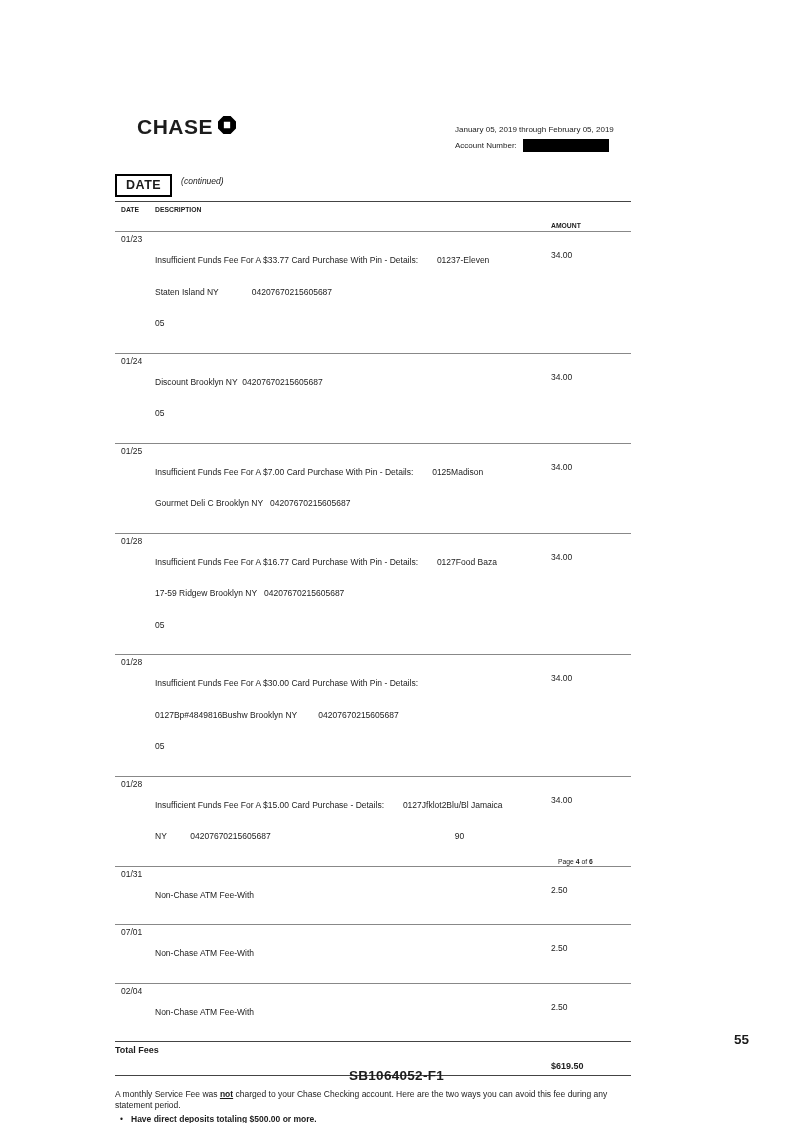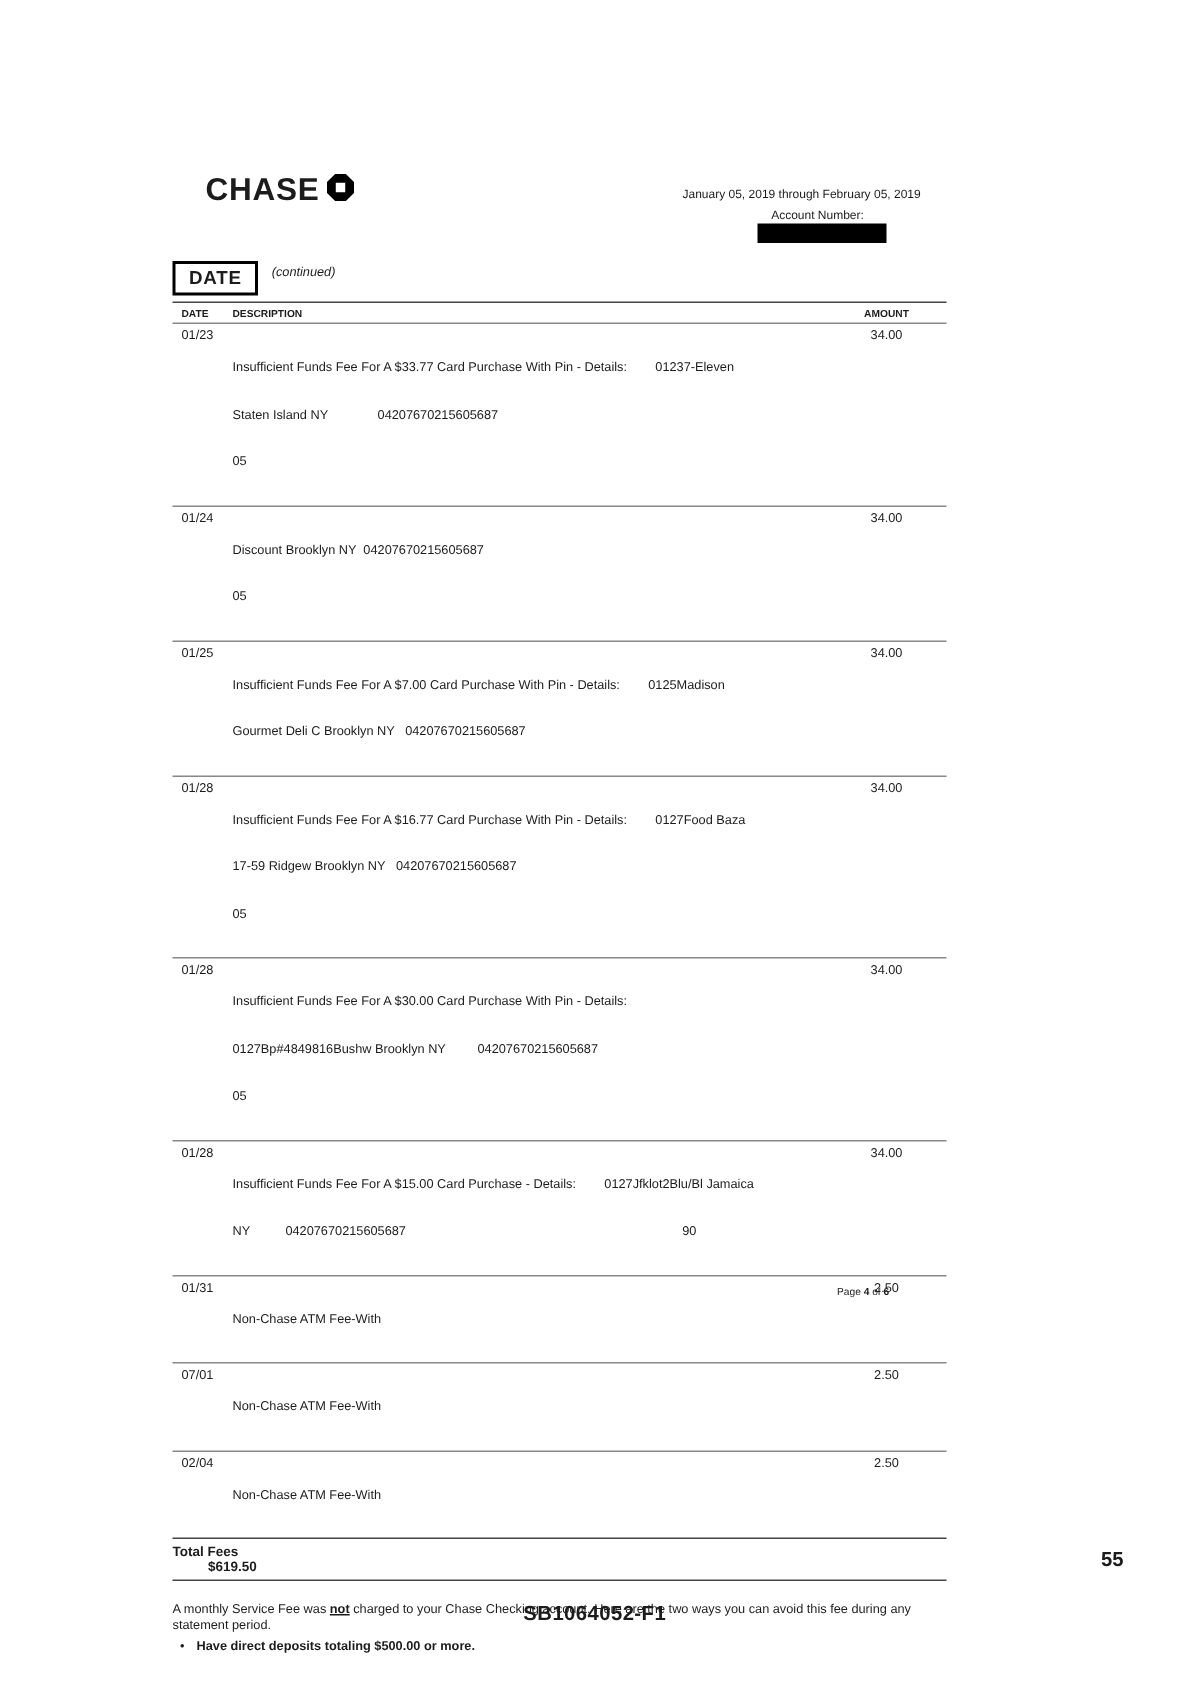--- a/index.html
+++ b/index.html
@@ -7,35 +7,35 @@
     position:relative; width:793px; height:1123px; background:#fff;
     font-family:"Liberation Sans", sans-serif; color:#1c1c1c; overflow:hidden;
   }
   .content { position:absolute; left:115px; top:112px; width:516px; }
 
   
   .hdr { position:relative; height:62px; }
   .chase { position:absolute; left:22px; top:3px; display:flex; align-items:center; gap:5px; }
   .chase-word { font-weight:bold; font-size:21px; letter-spacing:.5px; }
   .hdr-right { position:absolute; left:340px; top:13px; width:180px; font-size:8px; line-height:10px; }
-  .acct-line { margin-top:4px; display:flex; align-items:center;flex-direction:column; }
+  .acct-line { margin-top:4px; display:flex; align-items:center; }
   .redaction { display:inline-block; width:86px; height:13px; background:#000; margin-left:6px; }
 
   
   .fees-head { display:flex; align-items:flex-start; gap:9px; border-bottom:1px solid #444; padding-bottom:4px; }
   .fees-box { border:2px solid #000; font-weight:bold; font-size:12.5px; padding:2px 9px 3px; letter-spacing:.5px; }
   .continued { font-style:italic; font-size:8.5px; padding-top:2px; }
 
   .th-row { display:flex; padding:4px 0 2px; font-size:6.8px; font-weight:bold; }
   .c-date { width:40px; padding-left:6px; box-sizing:border-box; }
   .c-desc { flex:1; white-space:pre-wrap; }
-  .c-amt  { width:80px; text-align:center; }
+  .c-amt  { width:80px; text-align:left;margin-top:16px; }
 
   .fee-row { display:flex; border-top:1px solid #888; padding:2px 0 3px; font-size:8.5px; line-height:10.5px; }
-  .total-row { display:flex; border-top:1px solid #444; border-bottom:1px solid #444; padding:3px 0 4px; font-weight:bold; font-size:9px;flex-direction:column; }
+  .total-row { display:flex; border-top:1px solid #444; border-bottom:1px solid #444; padding:3px 0 4px; font-weight:bold; font-size:9px; }
 
   
   .note { margin-top:13px; font-size:8.5px; line-height:10.5px; }
   .bold-ul { font-weight:bold; text-decoration:underline; }
   .bullet { display:flex; font-size:8.5px; line-height:10px; margin-top:4px; }
   .bullet-dot { width:16px; padding-left:5px; box-sizing:border-box; }
   .b-bold { font-weight:bold; }
 
   .page-ind { position:absolute; left:558px; top:858px; font-size:6.8px; }
   .page-ind .n { font-weight:bold; }

